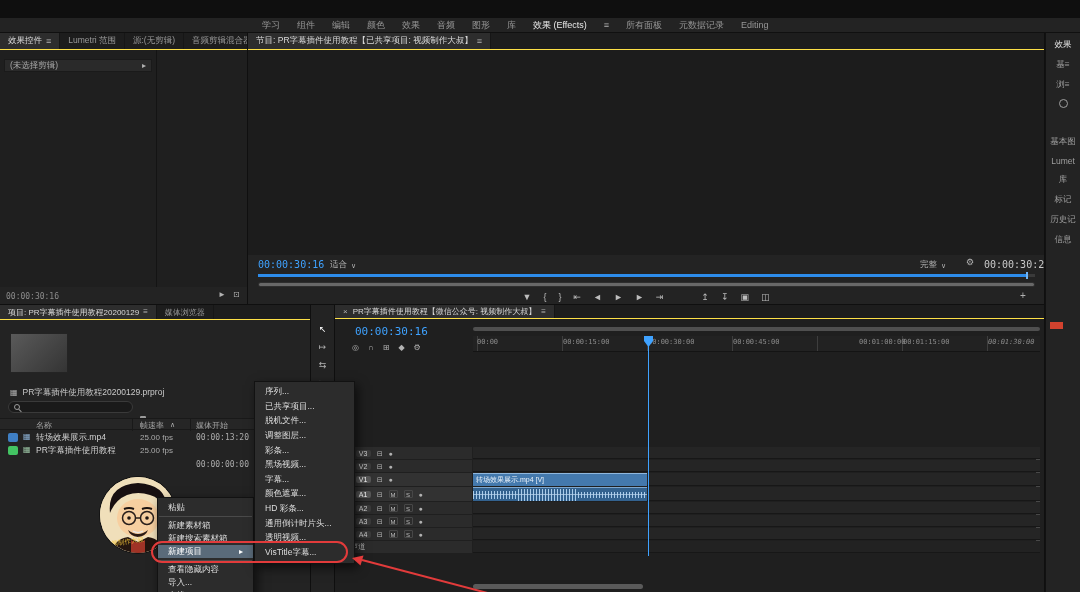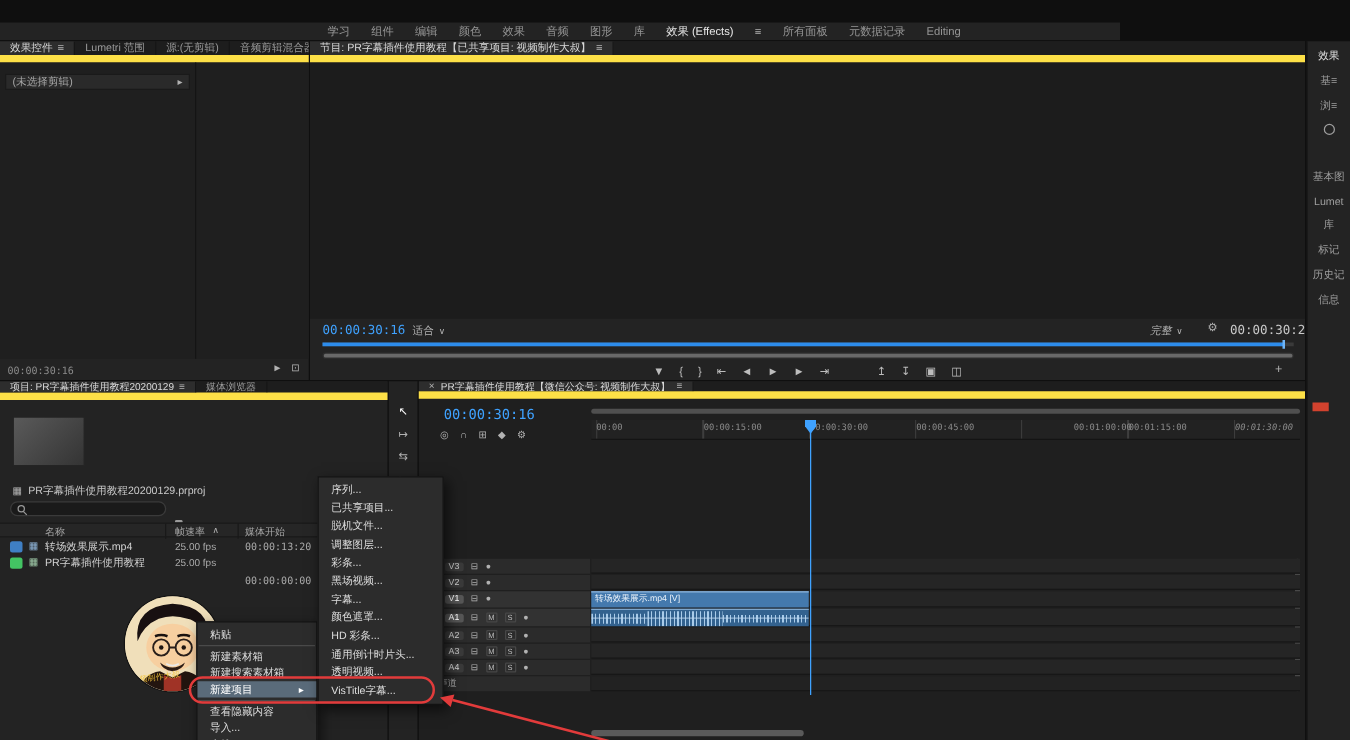--- a/index.html
+++ b/index.html
@@ -2,21 +2,21 @@
 <html><head>
 <meta charset="utf-8">
 <style>
   *{margin:0;padding:0;box-sizing:border-box}
   html,body{width:1080px;height:592px;overflow:hidden}
   body{background:#0f0f0f;font-family:"Liberation Sans","DejaVu Sans",sans-serif;color:#c8c8c8}
   .app{position:relative;width:1080px;height:592px;background:#0f0f0f;overflow:hidden}
   .p{position:absolute}
   .mono{font-family:"DejaVu Sans Mono","Liberation Mono",monospace}
   .panel{position:absolute;background:#232323}
-  .tabbar{display:flex;align-items:stretch;height:17px;background:#1d1d1d;font-size:8.5px;color:#9a9a9a;border-bottom:6px solid #fde047;overflow:hidden}
+  .tabbar{display:flex;align-items:stretch;height:17px;background:#1d1d1d;font-size:8.5px;color:#9a9a9a;border-bottom:1px solid #fde047;overflow:hidden}
   .tab{display:flex;align-items:center;gap:4px;padding:0 8px;white-space:nowrap;border-right:1px solid #161616}
   .tab.active{background:#2d2d2d;color:#d9d9d9}
   .ico{line-height:1;color:#b2b2b2}
   .t7{font-size:7px}.t8{font-size:8px}.t9{font-size:9px}.t10{font-size:10px}
   .menubar{display:flex;align-items:center;gap:15px;padding:0 10px;background:#232323;border-bottom:1px solid #191919;font-size:9.5px;color:#c6c6c6}
   .wsbar{display:flex;align-items:center;gap:17px;padding-left:262px;background:#232323;border-bottom:1px solid #101010;font-size:9px;color:#969696}
   .ws-active{color:#eaeaea}
   .transport{display:flex;align-items:center;justify-content:center;gap:12px}
   .transport .ico{font-size:9px;color:#bdbdbd}
   .thead{display:flex;align-items:center;gap:6px;padding-left:6px;background:#2b2b2b;font-size:7px;color:#9f9f9f}
@@ -35,21 +35,21 @@
   .folder{position:relative;width:13px;height:9px;background:#9a9a9a;border-radius:1px}
   .folder::before{content:"";position:absolute;top:-2px;left:0;width:6px;height:2px;background:#9a9a9a;border-radius:1px 1px 0 0}
   .wavebars{position:absolute;background:repeating-linear-gradient(90deg,#a9cbe9 0 1px,rgba(0,0,0,0) 1px 3px)}
 </style>
 </head>
 <body>
 
 <div class="app">
 
 
-  <div class="wsbar p" style="left:0;top:18px;width:896px;height:15px;">
+  <div class="wsbar p" style="left:0;top:18px;width:1080px;height:15px;">
     <span>学习</span>
     <span>组件</span>
     <span>编辑</span>
     <span>颜色</span>
     <span>效果</span>
     <span>音频</span>
     <span>图形</span>
     <span>库</span>
     <span class="ws-active">效果 (Effects)</span>
     <span class="ico t9">≡</span>
@@ -94,21 +94,21 @@
         <span class="ico t9">≡</span>
       </div>
     </div>
     <div class="p" style="left:0;top:17px;width:796px;height:205px;background:#1c1c1c;"></div>
 
     <div class="p mono t10" style="left:10px;top:226px;color:#3fa2ff;">00:00:30:16</div>
     <div class="p" style="left:82px;top:226px;display:flex;gap:4px;align-items:center;font-size:8.5px;color:#b5b5b5;">
       <span>适合</span>
       <span class="ico t7">∨</span>
     </div>
-    <div class="p" style="left:672px;top:226px;display:flex;gap:4px;align-items:center;font-size:8.5px;color:#b5b5b5;font-style:italic;">
+    <div class="p" style="left:672px;top:226px;display:flex;gap:4px;align-items:center;font-size:8.5px;color:#b5b5b5;">
       <span>完整</span>
       <span class="ico t7">∨</span>
     </div>
     <span class="p ico t9" style="left:718px;top:225px;">⚙</span>
     <div class="p mono t10" style="left:736px;top:226px;color:#c9c9c9;">00:00:30:21</div>
 
     <div class="p" style="left:10px;top:241px;width:777px;height:3px;background:#3a3a3a;">
       <div style="width:770px;height:3px;background:#2d8ceb;"></div>
       <div class="p" style="left:768px;top:-2px;width:2px;height:7px;background:#6fb4f5;"></div>
     </div>

